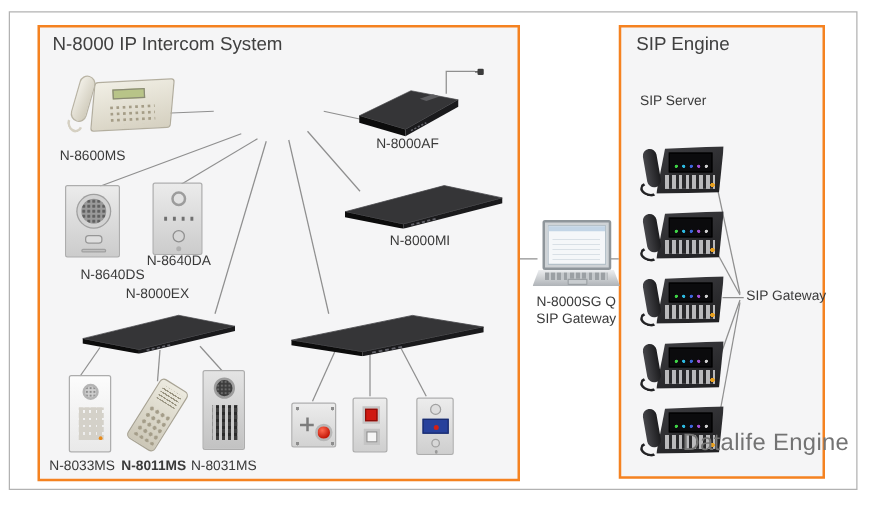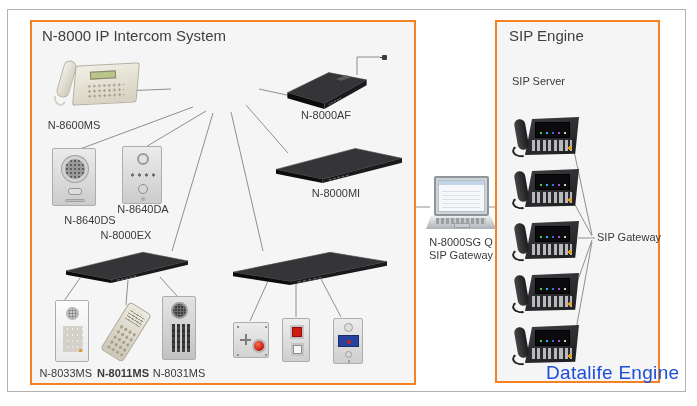--- a/index.html
+++ b/index.html
@@ -175,22 +175,22 @@
   .sp-body::after { content:""; position:absolute; left:7px; bottom:4px; width:40px; height:11px;
              background-image:radial-gradient(circle at 38px 8px,#e8a020 1.6px,transparent 2px),
                               repeating-linear-gradient(90deg,#b9b9bb 0 3px, #29292b 3px 5.5px),
                               repeating-linear-gradient(0deg,#b9b9bb 0 3.5px, #29292b 3.5px 5.5px); }
   .sp-handset { position:absolute; left:4px; top:5px; width:11px; height:31px; border-radius:6px;
                 background:linear-gradient(90deg,#46464a,#1c1c1e); transform:rotate(-10deg); }
   .sp-cord { position:absolute; left:0; bottom:1px; width:15px; height:11px; border-radius:50%;
              border:2px solid #232325; border-top-color:transparent; border-right-color:transparent;
              transform:rotate(15deg); }
 
-  #watermark { position:absolute; left:546px; top:362px; font-size:19px; font-weight:500;
-               color:#1d4ed8; letter-spacing:0.3px; white-space:nowrap; }
+  #watermark { position:absolute; left:546px; top:344px; font-size:19px; font-weight:500;
+               color:#737373; letter-spacing:0.3px; white-space:nowrap; }
 </style>
 </head>
 <body>
 
 <div id="canvas">
 
   <div class="frame"></div>
 
   <div class="sysbox" id="left-box"></div>
   <div class="sysbox" id="sip-box"></div>

